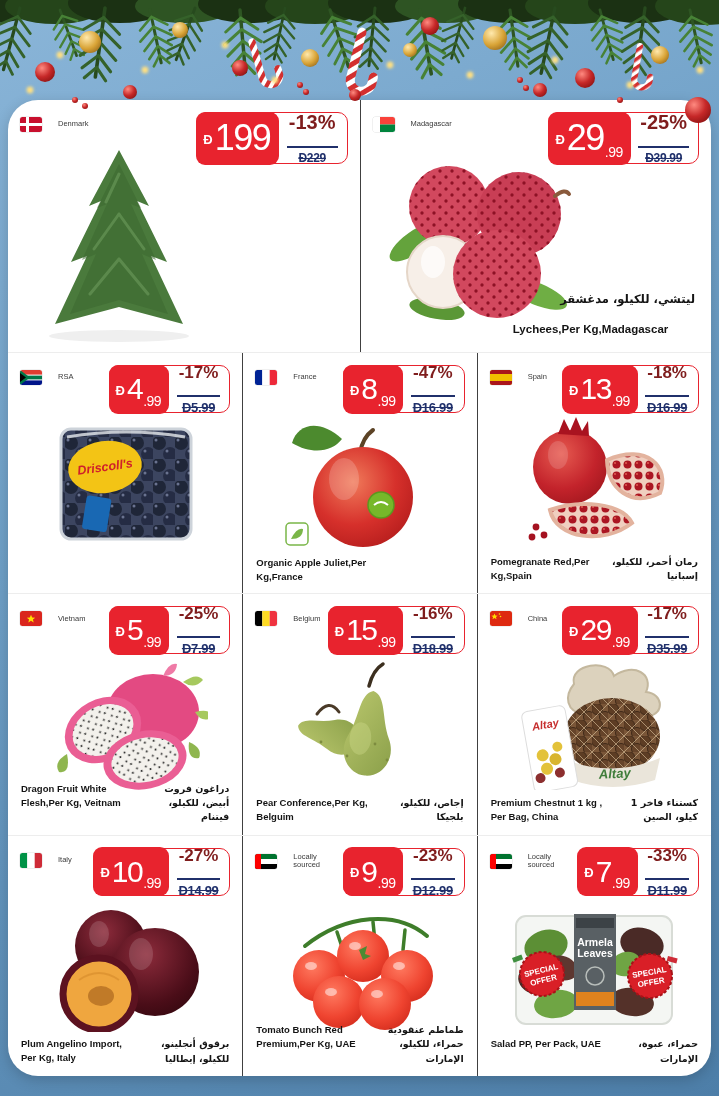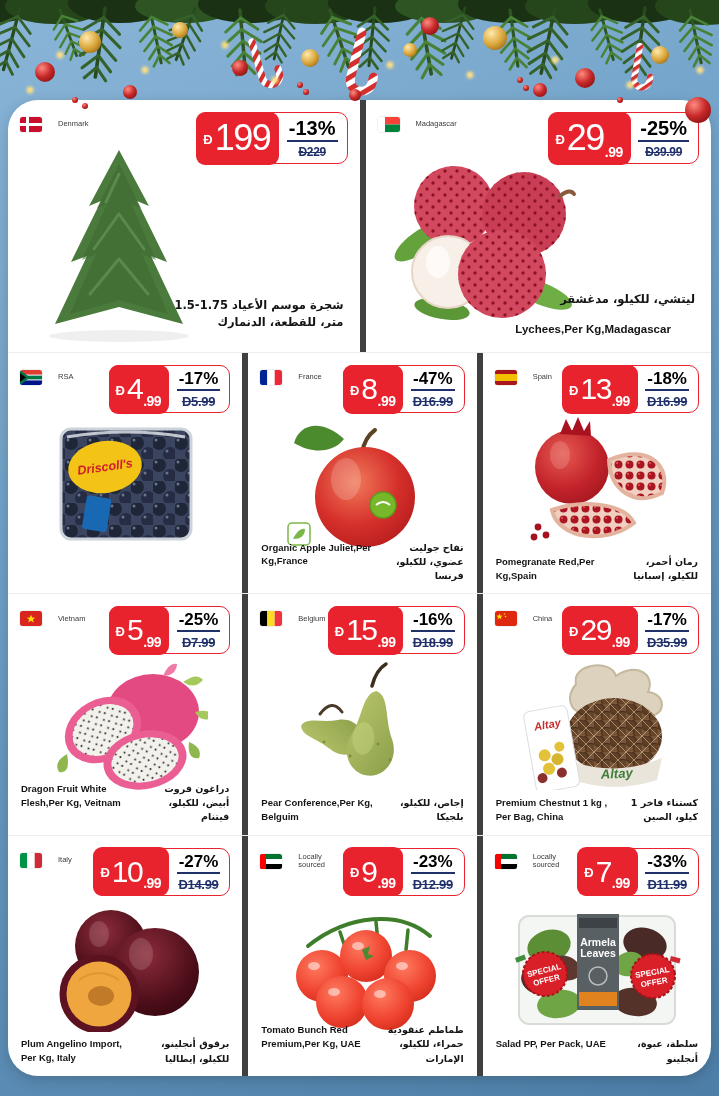--- a/index.html
+++ b/index.html
@@ -12,32 +12,32 @@
   .card{
     position:absolute;left:8px;right:8px;top:100px;height:976px;
     background:#fff;border-radius:30px;z-index:2;overflow:hidden;
     display:flex;flex-direction:column;box-shadow:0 4px 14px rgba(0,0,0,.18);
   }
   .row{display:grid;border-bottom:1px solid #ededed}
   .row:last-child{border-bottom:none}
   .r1{grid-template-columns:1fr 1fr;height:252px}
   .r3{grid-template-columns:1fr 1fr 1fr;flex:1}
   .cell{position:relative;padding:12px 12px 8px}
-  .cell + .cell{border-left:6px solid #404040}
+  .cell + .cell{border-left:1px solid #404040}
   .cell-head{display:flex;justify-content:space-between;align-items:flex-start}
   .flag-wrap{display:flex;align-items:center;gap:16px;padding-top:5px}
   .flag{width:22px;height:15px;border-radius:2.5px;box-shadow:0 0 0 .5px rgba(0,0,0,.12);flex:none}
   .flag-label{font-size:7.5px;color:#3a3a3a;max-width:48px;line-height:1.15}
   .pill{display:inline-flex;align-items:stretch;background:#fff;border:1.5px solid #e8232e;border-radius:10px;height:46px;flex:none}
   .pill-left{display:flex;align-items:center;background:#e8232e;color:#fff;border-radius:9px;padding:0 8px 0 7px;margin:-1.5px}
   .p-cur{font-size:13px;font-weight:700;margin-right:2px;transform:translateY(1px)}
   .p-whole{font-size:30px;font-weight:400;letter-spacing:-1.5px;line-height:1}
-  .p-cents{font-size:14px;font-weight:700;align-self:flex-end;margin:0 0 5px 1px;letter-spacing:-.5px}
+  .p-cents{font-size:14px;font-weight:400;align-self:flex-end;margin:0 0 5px 1px;letter-spacing:-.5px}
   .pill-right{display:flex;flex-direction:column;align-items:center;justify-content:center;padding:3px 9px 2px}
-  .discount{color:#000000;font-weight:700;font-size:17px;line-height:1;padding:0 2px 2px;border-bottom:2px solid #20306b}
+  .discount{color:#7f1d1d;font-weight:700;font-size:17px;line-height:1;padding:0 2px 14px;border-bottom:2px solid #20306b}
   .old-price{color:#20306b;font-size:13px;font-weight:700;text-decoration:line-through;margin-top:3px;letter-spacing:-.3px}
   .tall .pill{height:50px}
   .tall .p-whole{font-size:36px}
   .tall .discount{font-size:20px}
   .tall .old-price{font-size:12px}
   .pimg{display:block;margin:2px auto 0}
   .tall .pimg{position:absolute;left:16px;top:44px;margin:0}
   .names{position:absolute;left:13px;right:13px;bottom:10px;display:flex;justify-content:space-between;gap:6px}
   .nm-en{font-size:9.5px;font-weight:700;color:#141414;width:56%;line-height:1.45}
   .nm-ar{font-size:9.5px;font-weight:700;color:#141414;width:42%;direction:rtl;text-align:right;line-height:1.5;font-family:"DejaVu Sans",sans-serif}
@@ -232,21 +232,20 @@
           </div>
         </div>
       </div>
       <svg class="pimg" width="190" height="200" viewBox="0 0 190 200">
         <ellipse cx="95" cy="192" rx="70" ry="6" fill="#efefef"></ellipse>
         <path d="M95 6 L65 62 L77 57 L47 118 L63 112 L31 180 L95 163 L159 180 L127 112 L143 118 L113 57 L125 62 Z" fill="#4a7a3c"></path>
         <path d="M95 20 L73 64 L83 60 L58 116 L72 110 L46 170 L95 156 L144 170 L118 110 L132 116 L107 60 L117 64 Z" fill="#3c672f" opacity=".55"></path>
         <path d="M95 30 L82 58 M95 70 L70 105 M95 70 L120 105 M95 115 L66 150 M95 115 L124 150" stroke="#6d9b5c" stroke-width="3" stroke-linecap="round" opacity=".6"></path>
       </svg>
       <div class="names">
-        <span class="nm-ar">شجرة موسم الأعياد 1.75-1.5 متر، للقطعة، الدنمارك</span>
       </div>
     </div>
 
     <div class="cell tall">
       <div class="cell-head">
         <div class="flag-wrap">
           <svg class="flag" viewBox="0 0 22 15">
               <rect width="7" height="15" fill="#fff"></rect>
               <rect x="7" width="15" height="7.5" fill="#f9423a"></rect>
               <rect x="7" y="7.5" width="15" height="7.5" fill="#00843d"></rect>
@@ -352,21 +351,20 @@
         <path d="M80 38 C82 26 86 20 93 15" stroke="#5c4326" stroke-width="4" fill="none" stroke-linecap="round"></path>
         <circle cx="83" cy="82" r="50" fill="url(#gApple)"></circle>
         <ellipse cx="64" cy="64" rx="15" ry="21" fill="#fff" opacity=".18"></ellipse>
         <circle cx="101" cy="90" r="13" fill="#76b82a" stroke="#5a9a1f" stroke-width="1.5"></circle>
         <path d="M94 90 q7 -6 14 0" stroke="#fff" stroke-width="2" fill="none"></path>
         <rect x="6" y="108" width="22" height="22" rx="4" fill="#fff" stroke="#7ab648" stroke-width="1.5"></rect>
         <path d="M11 124 q6 -12 12 -10 q0 10 -12 10" fill="#7ab648"></path>
       </svg>
       <div class="names">
         <span class="nm-en">Organic Apple Juliet,Per Kg,France</span>
-        <span class="nm-ar">تفاح جوليت عضوي، للكيلو، فرنسا</span>
       </div>
     </div>
 
     <div class="cell">
       <div class="cell-head">
         <div class="flag-wrap">
           <svg class="flag" viewBox="0 0 22 15">
               <rect width="22" height="15" fill="#f1bf00"></rect>
               <rect width="22" height="4" fill="#aa151b"></rect>
               <rect y="11" width="22" height="4" fill="#aa151b"></rect>
@@ -665,17 +663,17 @@
         <g transform="translate(146,78) rotate(-10)">
           <circle r="22" fill="#d91f27" stroke="#a81218" stroke-width="2" stroke-dasharray="3 2"></circle>
           <text y="-1" fill="#fff" font-size="8" font-weight="bold" text-anchor="middle">SPECIAL</text>
           <text y="9" fill="#fff" font-size="8" font-weight="bold" text-anchor="middle">OFFER</text>
         </g>
         <rect x="8" y="60" width="10" height="5" fill="#3f8f3f" transform="rotate(-20 8 60)"></rect>
         <rect x="164" y="58" width="10" height="5" fill="#ce2b37" transform="rotate(15 164 58)"></rect>
       </svg>
       <div class="names">
         <span class="nm-en">Salad PP, Per Pack, UAE</span>
-        <span class="nm-ar">سلطة، عبوة، أنجلينو</span>
+        <span class="nm-ar">حمراء، عبوة، الإمارات</span>
       </div>
     </div>
   </div>
 </div>
 
 </body></html>

